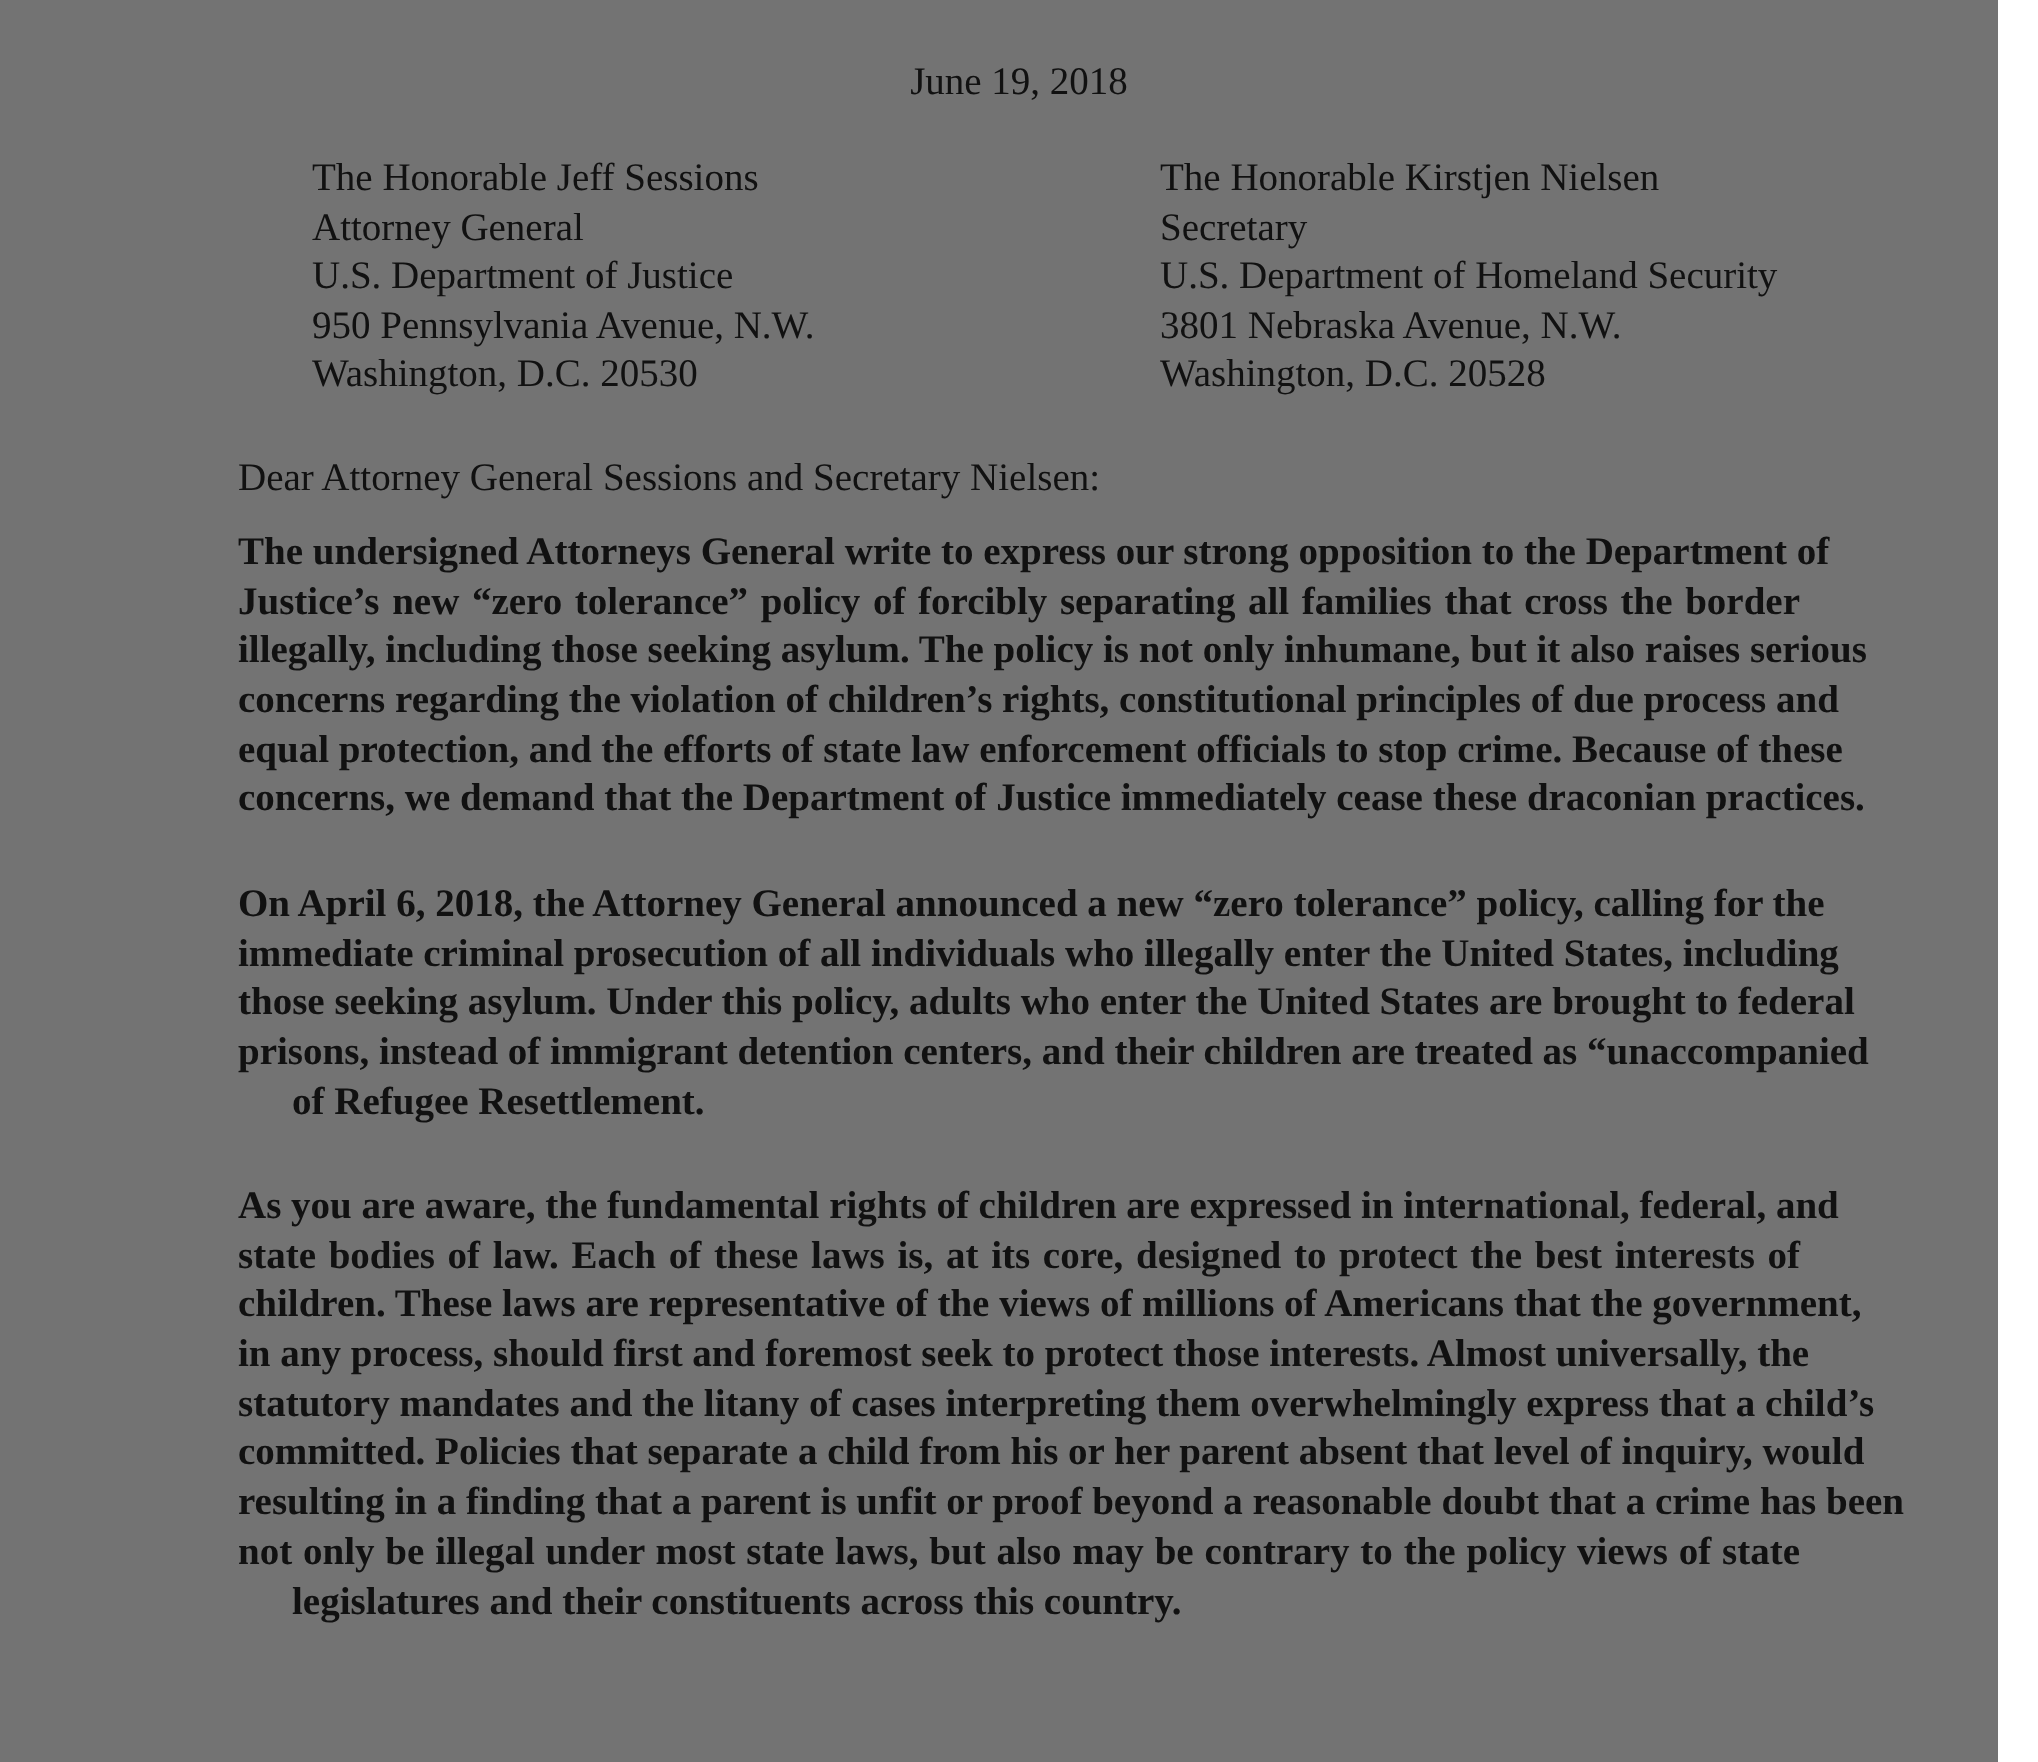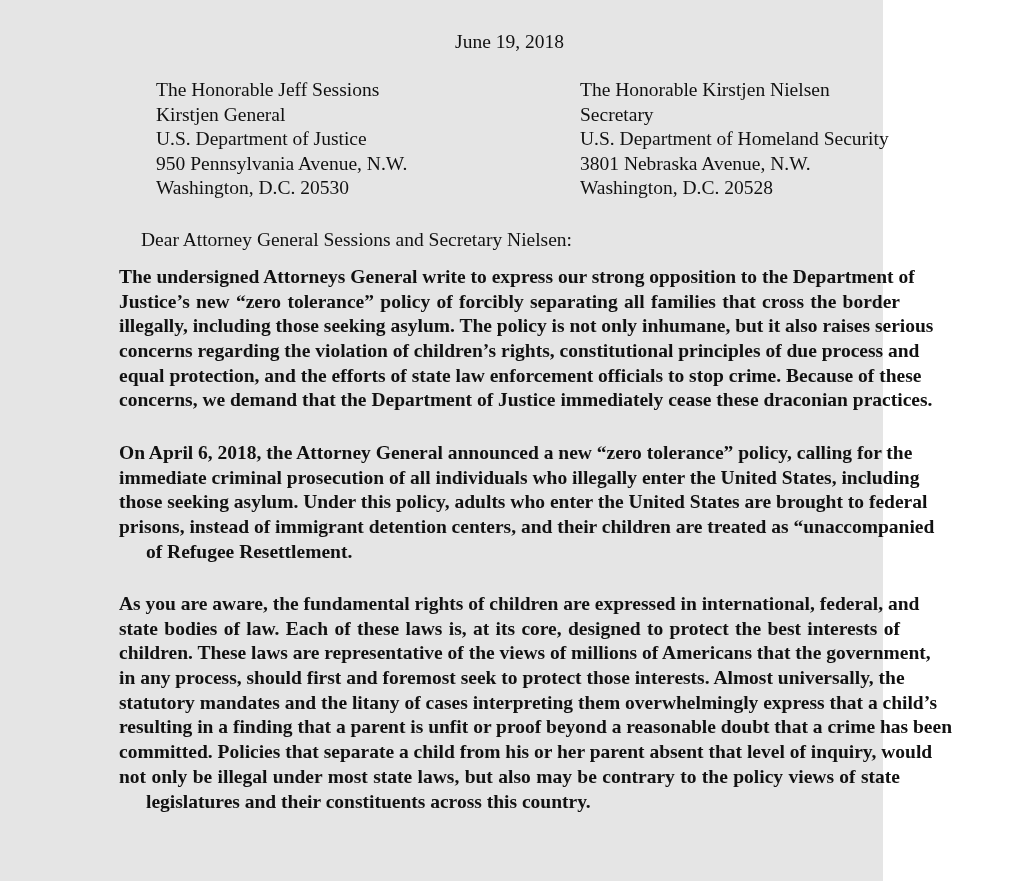--- a/index.html
+++ b/index.html
@@ -1,52 +1,52 @@
 <!DOCTYPE html>
 <html><head>
   <meta charset="utf-8">
   <style>
     html, body { margin: 0; padding: 0; background: #ffffff; }
     body {
       width: 1019px; height: 881px; overflow: hidden; position: relative;
       font-family: "Liberation Serif", "DejaVu Serif", serif;
       color: #111111;
     }
-    .page { position: absolute; left: 0; top: 0; width: 883px; height: 881px; background: #e5e5e5; }
+    .page { position: absolute; left: 0; top: 0; width: 999px; height: 881px; background: #737373; }
     .date {
       position: absolute; top: 30px; left: 0; width: 1019px; text-align: center;
       font-size: 19.5px; line-height: 24px;
     }
     .addr { position: absolute; top: 78px; font-size: 19.5px; line-height: 24.6px; }
     .addr.left { left: 119px; margin-left: 37px; }
     .addr.right { left: 580px; }
     .addr div { white-space: nowrap; }
     .salutation {
-      position: absolute; left: 119px; top: 228px; font-size: 19.5px; line-height: 24px; white-space: nowrap; margin-left: 22px;
+      position: absolute; left: 119px; top: 228px; font-size: 19.5px; line-height: 24px; white-space: nowrap;
     }
     .para { position: absolute; left: 119px; width: 781px; font-size: 19.5px; line-height: 24.7px; font-weight: bold; }
     .para .ln {
       display: block; height: 24.7px; white-space: nowrap;
       text-align: justify; text-align-last: justify;
     }
     .para .ln.last { text-align-last: left; margin-left: 27px; }
     .p1 { top: 265px; }
     .p2 { top: 441px; }
     .p3 { top: 592px; }
   </style>
 </head>
 <body>
 
 <div class="page">
 
   <div class="date">June 19, 2018</div>
 
   <div class="addr left">
     <div>The Honorable Jeff Sessions</div>
-    <div>Kirstjen General</div>
+    <div>Attorney General</div>
     <div>U.S. Department of Justice</div>
     <div>950 Pennsylvania Avenue, N.W.</div>
     <div>Washington, D.C. 20530</div>
   </div>
 
   <div class="addr right">
     <div>The Honorable Kirstjen Nielsen</div>
     <div>Secretary</div>
     <div>U.S. Department of Homeland Security</div>
     <div>3801 Nebraska Avenue, N.W.</div>
@@ -71,19 +71,19 @@
     <span class="ln">prisons, instead of immigrant detention centers, and their children are treated as “unaccompanied</span>
     <span class="ln last">of Refugee Resettlement.</span>
   </div>
 
   <div class="para p3">
     <span class="ln">As you are aware, the fundamental rights of children are expressed in international, federal, and</span>
     <span class="ln">state bodies of law. Each of these laws is, at its core, designed to protect the best interests of</span>
     <span class="ln">children. These laws are representative of the views of millions of Americans that the government,</span>
     <span class="ln">in any process, should first and foremost seek to protect those interests. Almost universally, the</span>
     <span class="ln">statutory mandates and the litany of cases interpreting them overwhelmingly express that a child’s</span>
+    <span class="ln">committed. Policies that separate a child from his or her parent absent that level of inquiry, would</span>
     <span class="ln">resulting in a finding that a parent is unfit or proof beyond a reasonable doubt that a crime has been</span>
-    <span class="ln">committed. Policies that separate a child from his or her parent absent that level of inquiry, would</span>
     <span class="ln">not only be illegal under most state laws, but also may be contrary to the policy views of state</span>
     <span class="ln last">legislatures and their constituents across this country.</span>
   </div>
 
 </div>
 
 </body></html>

